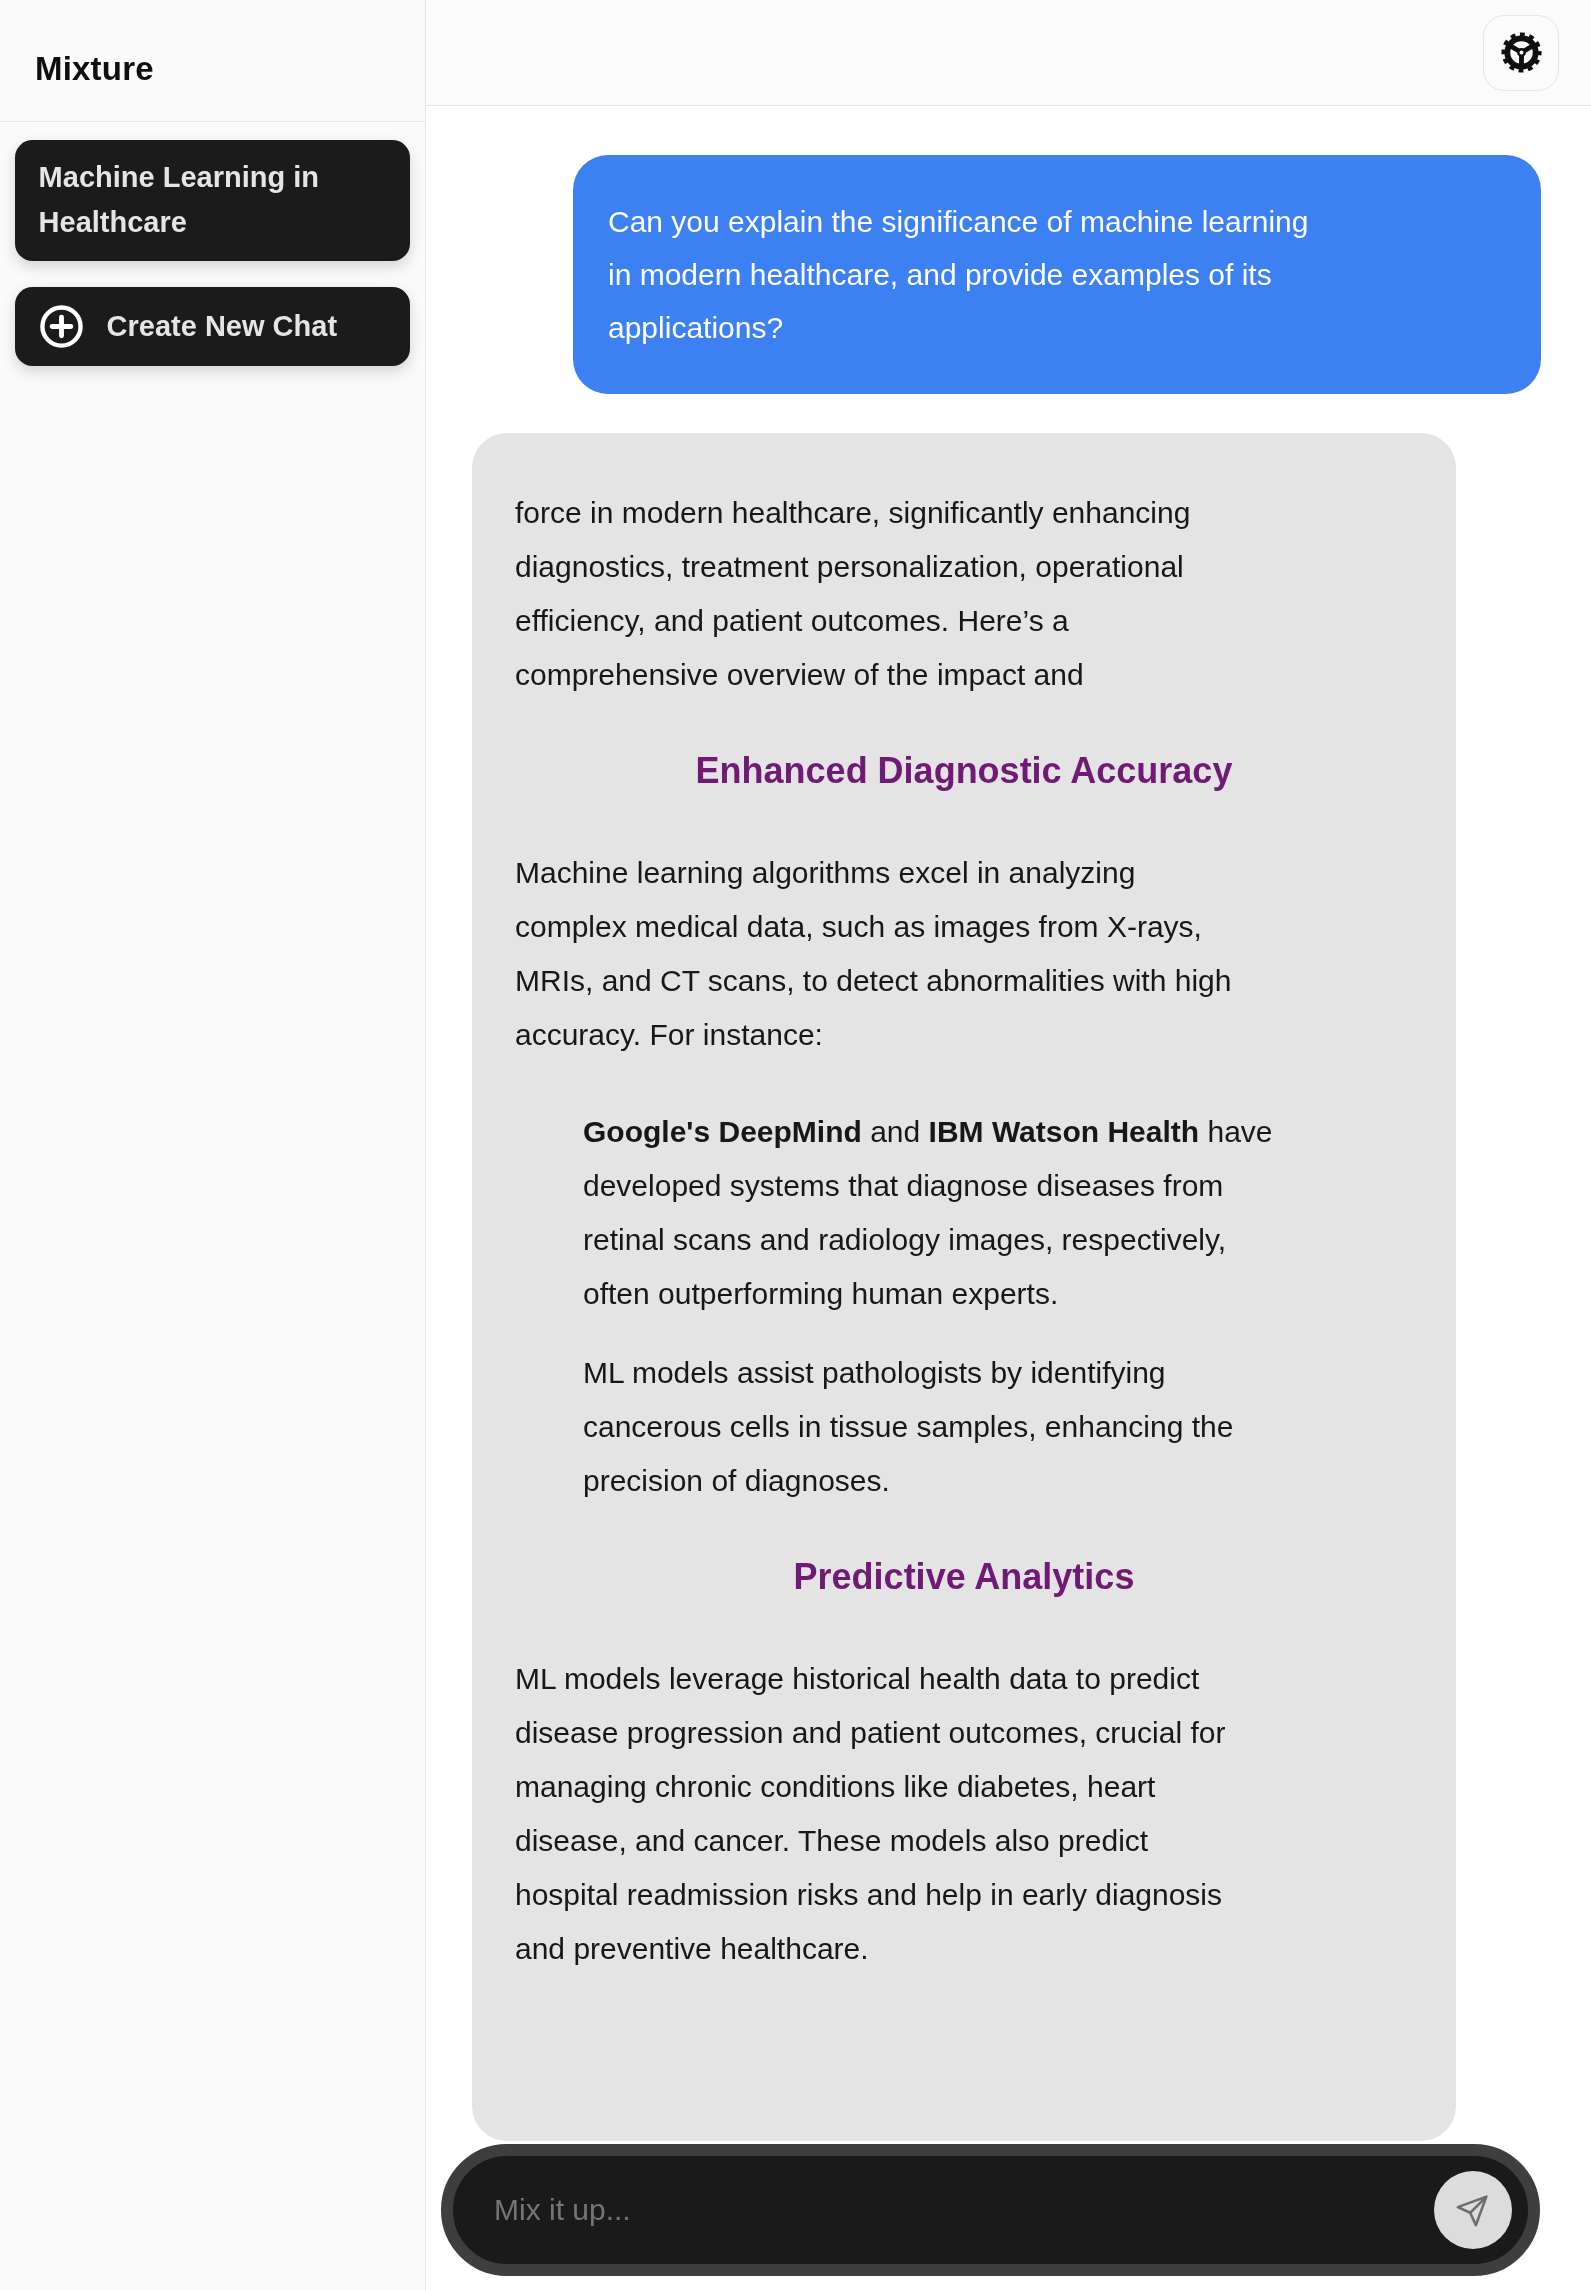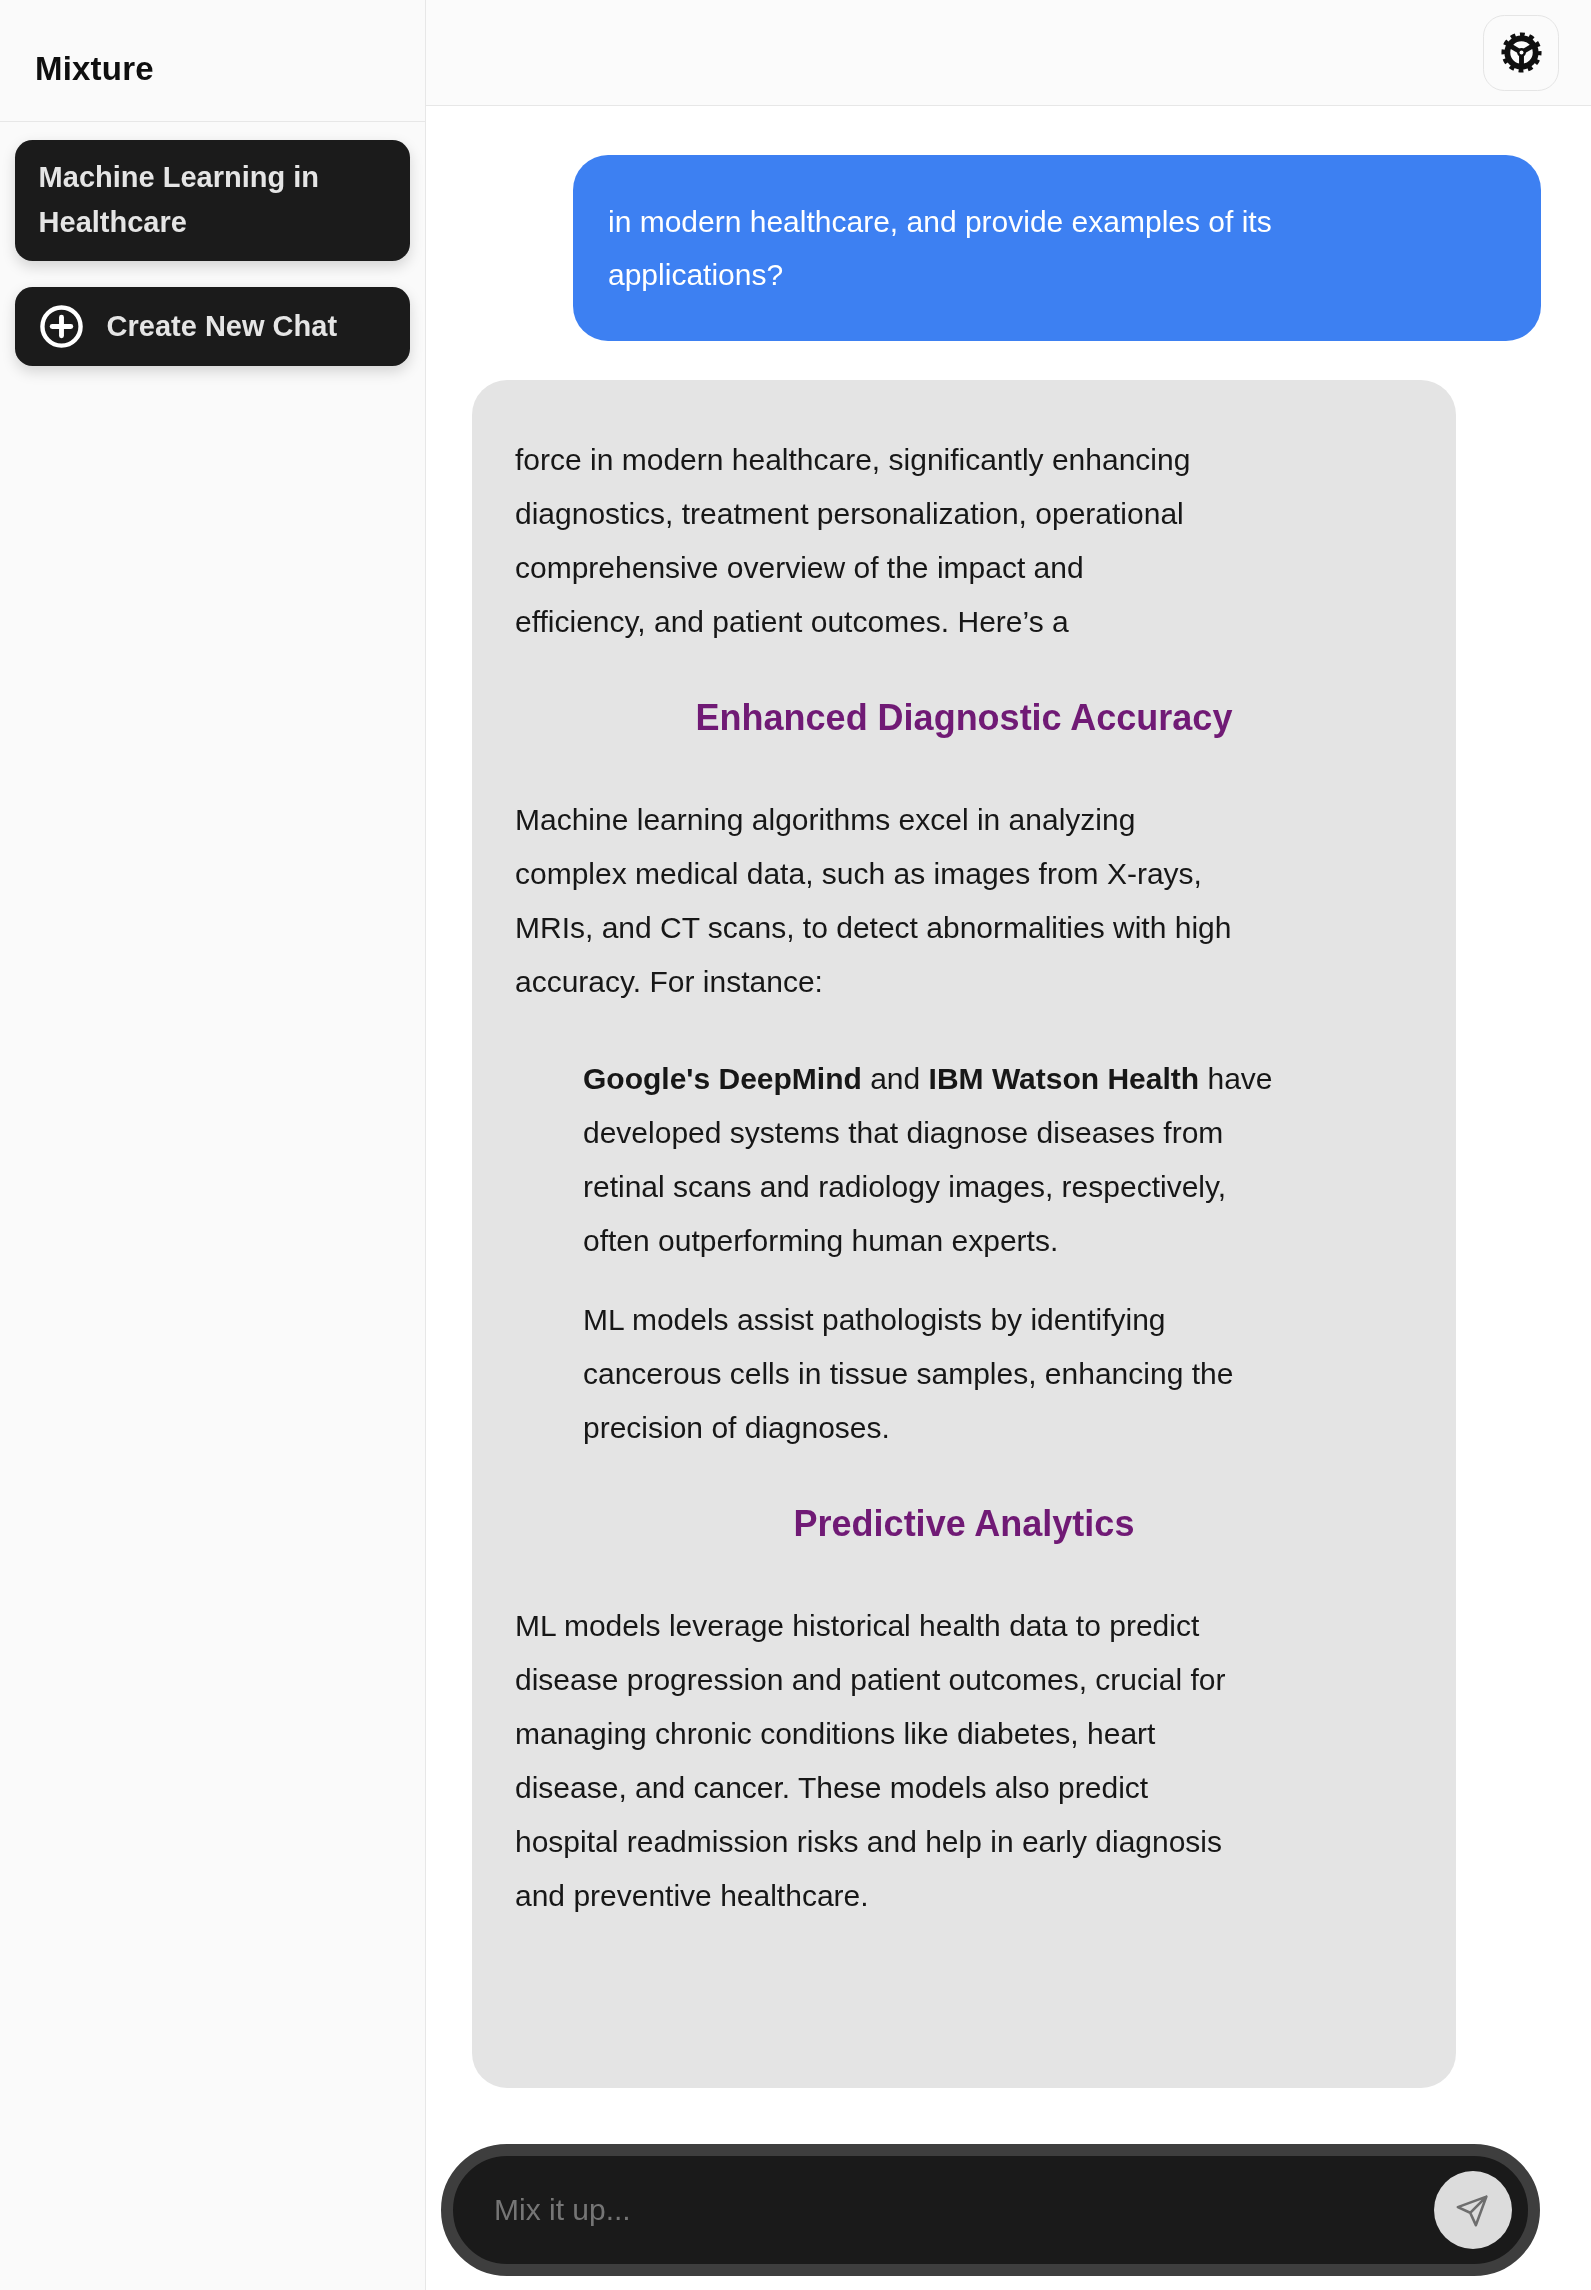--- a/index.html
+++ b/index.html
@@ -165,31 +165,32 @@
           </g>
           <circle cx="23" cy="23" r="4.5" fill="#101010"></circle>
           <circle cx="23" cy="23" r="2" fill="#ffffff"></circle>
         </svg>
       </button>
     </div>
 
     <div class="messages">
 
       <div class="bubble bubble-user">
+        <div>Can you explain the significance of machine learning</div>
         <div>in modern healthcare, and provide examples of its</div>
         <div>applications?</div>
       </div>
 
       <div class="bubble bubble-assistant">
 
         <div class="para">
           <div>force in modern healthcare, significantly enhancing</div>
           <div>diagnostics, treatment personalization, operational</div>
+          <div>efficiency, and patient outcomes. Here’s a</div>
           <div>comprehensive overview of the impact and</div>
-          <div>efficiency, and patient outcomes. Here’s a</div>
         </div>
 
         <div class="msg-heading">Enhanced Diagnostic Accuracy</div>
 
         <div class="para">
           <div>Machine learning algorithms excel in analyzing</div>
           <div>complex medical data, such as images from X-rays,</div>
           <div>MRIs, and CT scans, to detect abnormalities with high</div>
           <div>accuracy. For instance:</div>
         </div>

